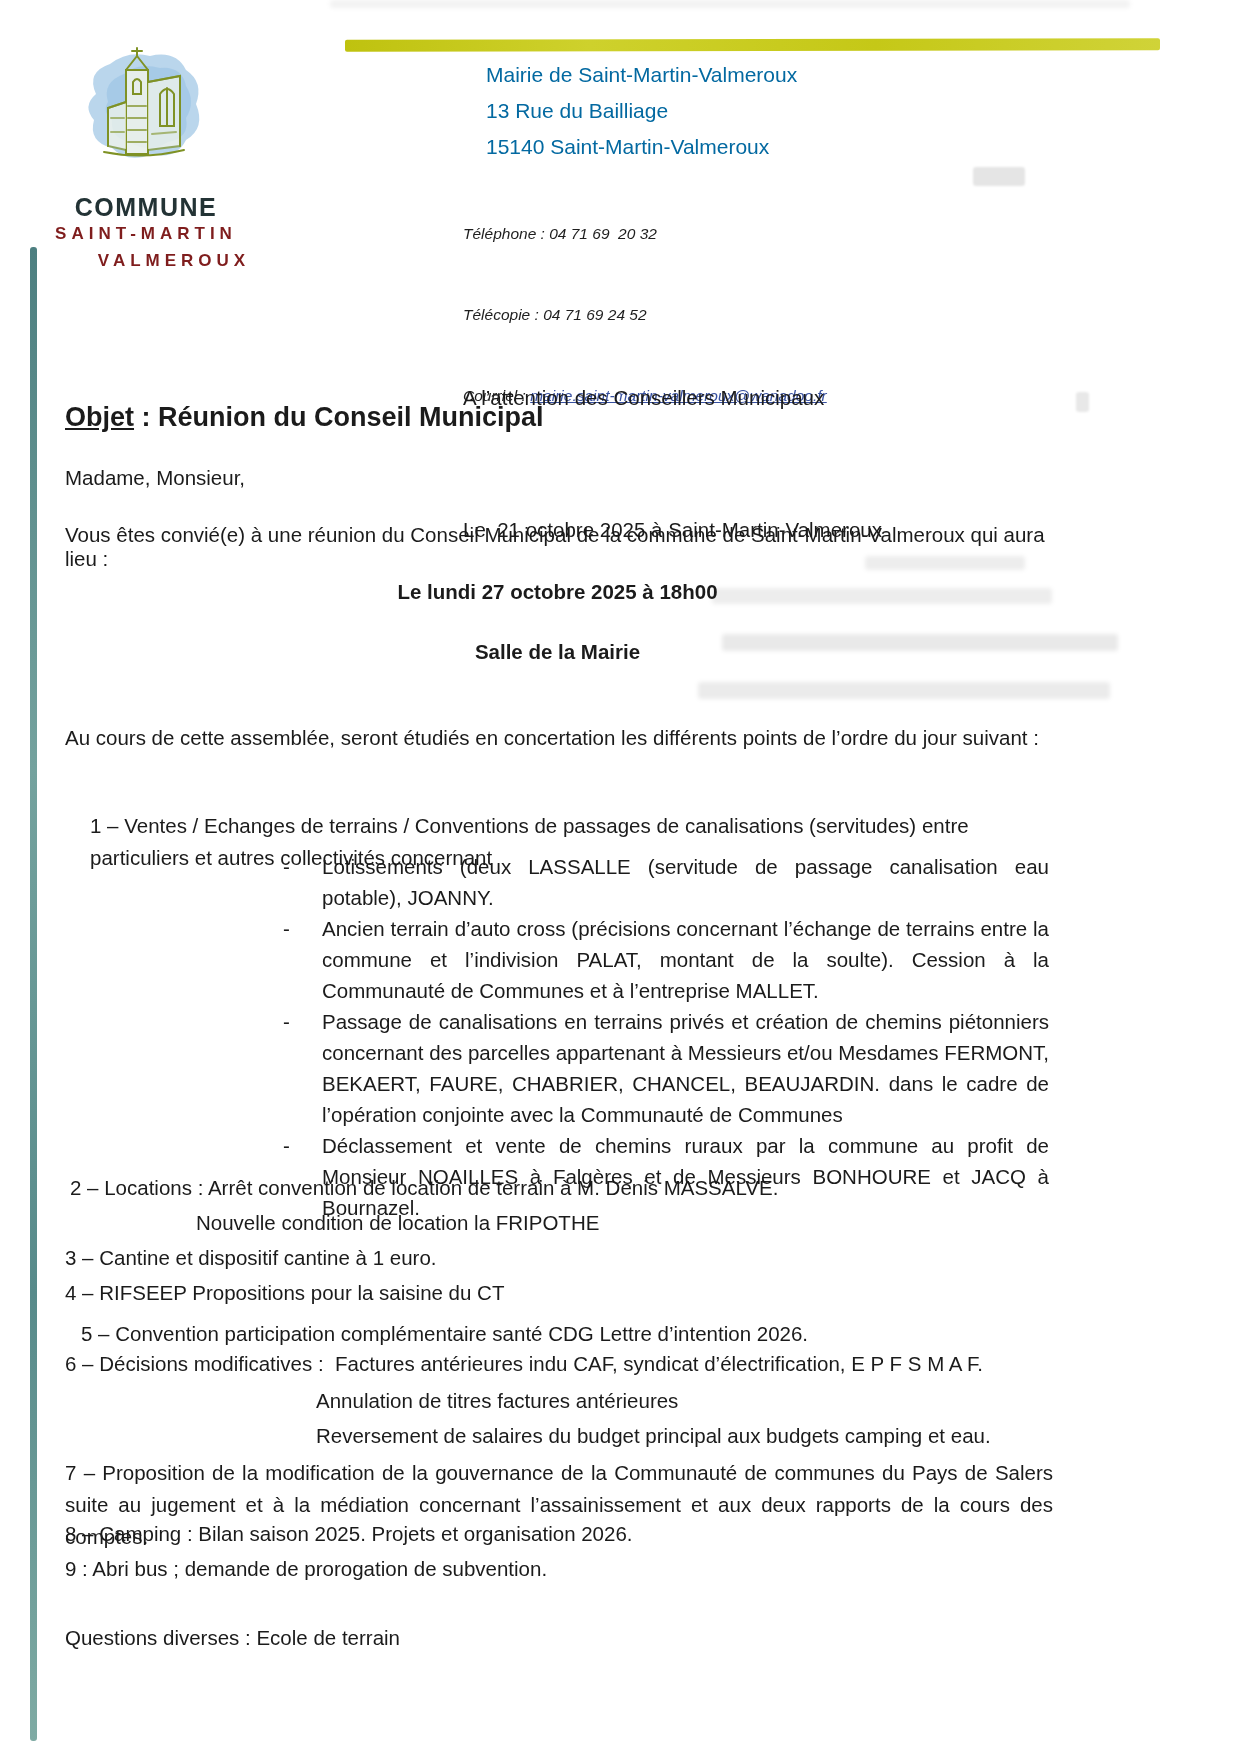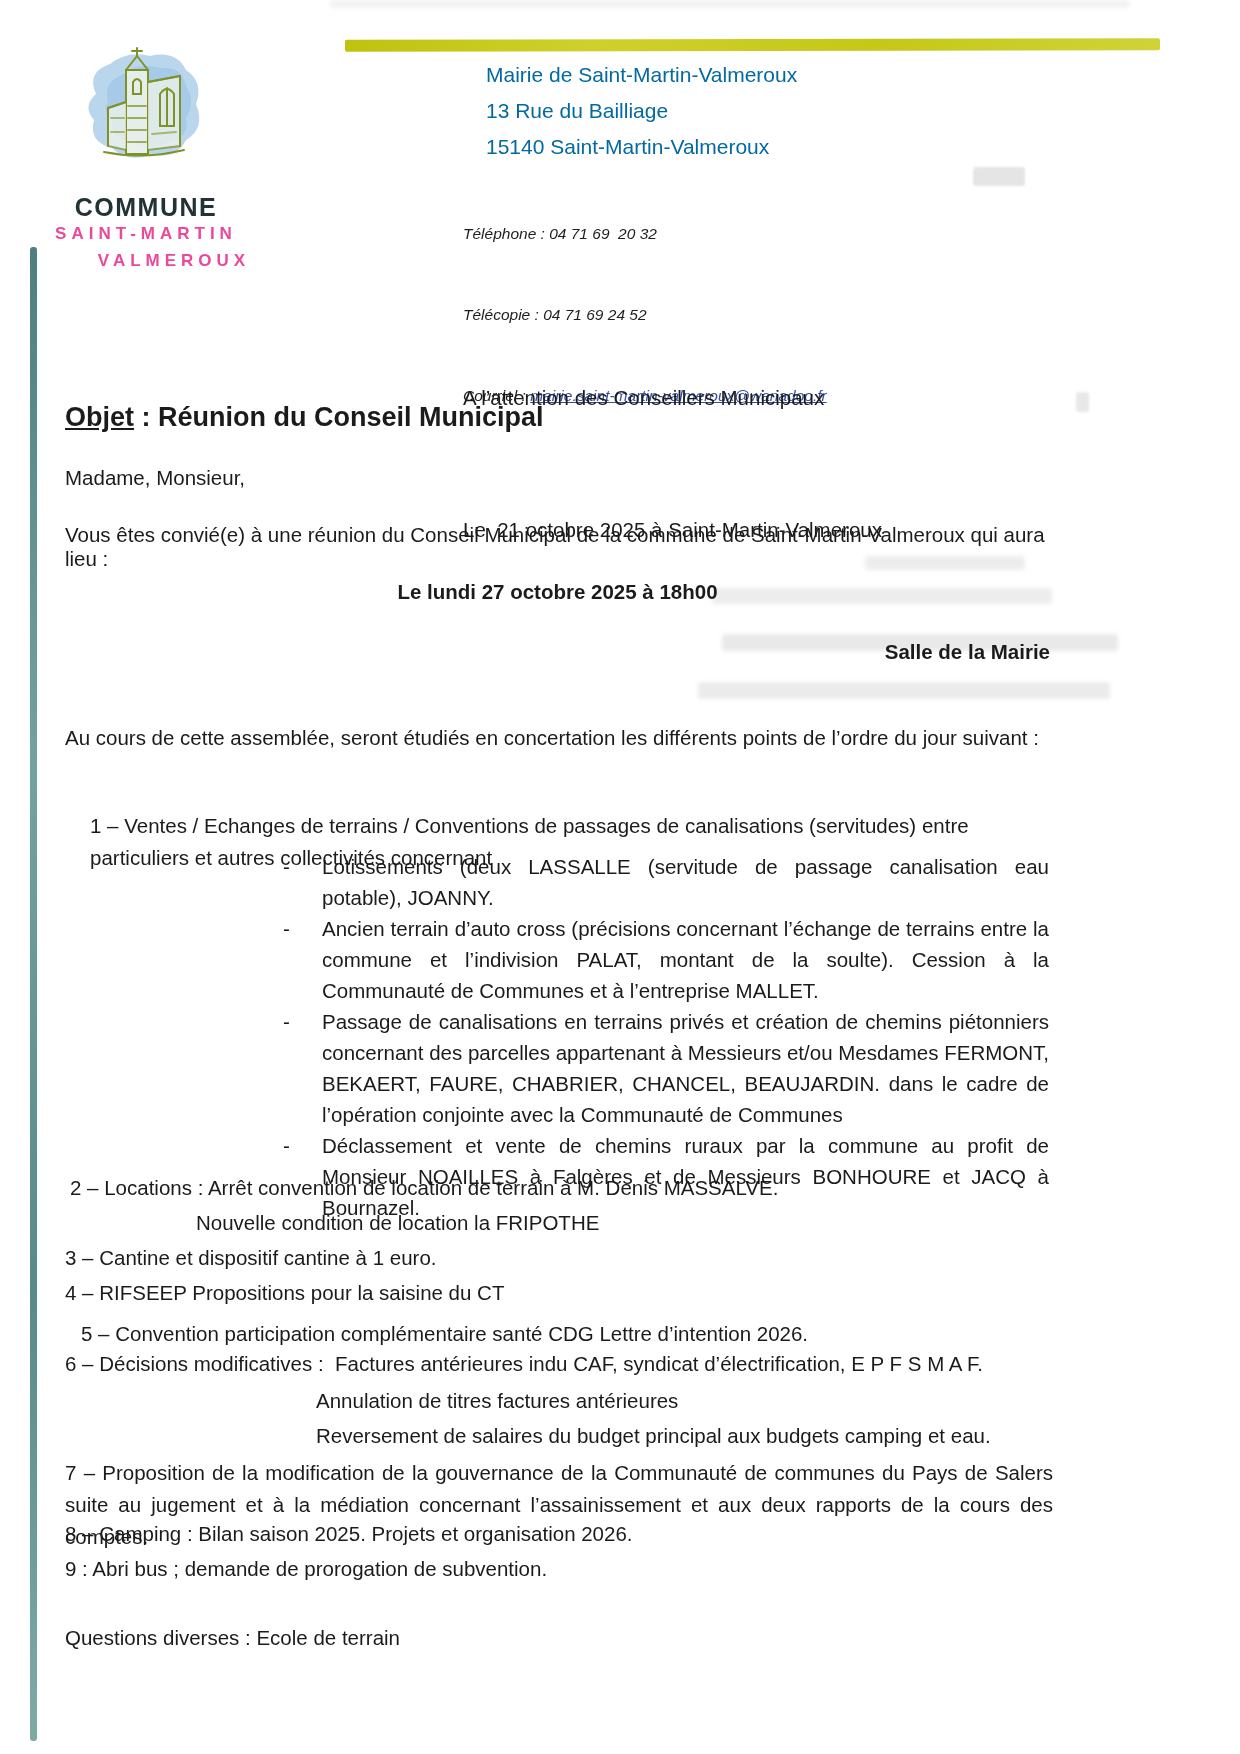--- a/index.html
+++ b/index.html
@@ -24,21 +24,21 @@
   }
 
   
   .logo-art { left:68px; top:42px; width:150px; height:140px; }
   .logo-commune {
     left:38px; top:193px; width:216px; text-align:center;
     font-size:25px; font-weight:700; letter-spacing:1.5px; color:#233335;
   }
   .logo-sub {
     left:38px; top:224px; width:216px; text-align:center;
-    font-size:17px; font-weight:600; letter-spacing:5px; color:#ec4899;
+    font-size:17px; font-weight:600; letter-spacing:5px; color:#7f1d1d;
   }
   .logo-sub2 { top:251px;padding-left:28px; }
 
   
   .header-org {
     left:463px; top:57px; font-size:21px; line-height:36px;
     color:#0369a1;
     margin-left:23px;
   }
   .header-contact {
@@ -51,21 +51,21 @@
     left:463px; top:288px; font-size:20.5px; line-height:44px; white-space:pre-wrap;
   }
 
   .subject { left:65px; top:402px; font-size:27px; font-weight:700; }
   .subject .u { text-decoration:underline; }
 
   .body-text { font-size:20.5px; }
   .salutation { left:65px; top:466px; }
   .intro { left:65px; top:523px; width:1010px; }
   .meeting-date { left:65px; top:580px; width:985px; text-align:center; font-weight:700; }
-  .meeting-place { left:65px; top:640px; width:985px; text-align:right; font-weight:700; }
+  .meeting-place { left:65px; top:640px; width:985px; text-align:center; font-weight:700; }
   .agenda-intro { left:65px; top:726px; width:1010px; }
 
   .item1 { left:90px; top:787px; width:960px; line-height:32px; text-align:left;margin-top:23px; }
   .bullets { left:283px; top:851px; width:766px; }
   .bullet { display:flex; line-height:31px; font-size:20.5px; }
   .bullet .dash { width:39px; flex:none; }
   .bullet .btext { flex:1; text-align:justify; }
 
   .li { font-size:20.5px; white-space:pre-wrap; }
   .item2  { left:70px;  top:1176px; }

